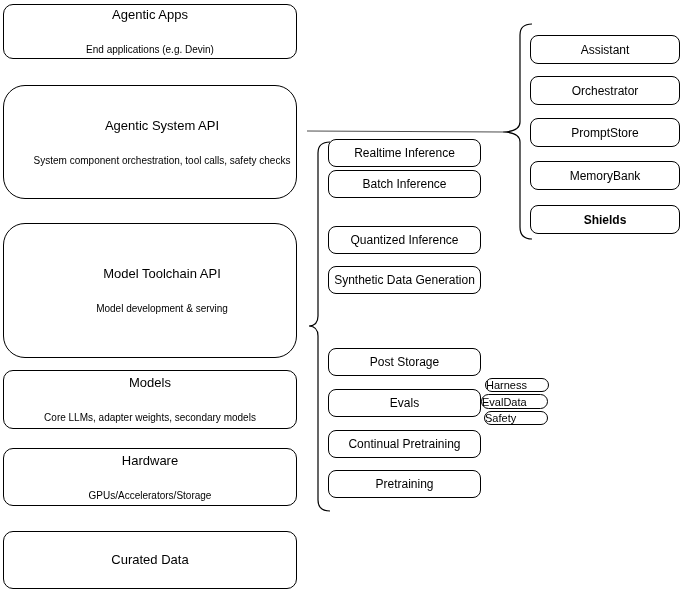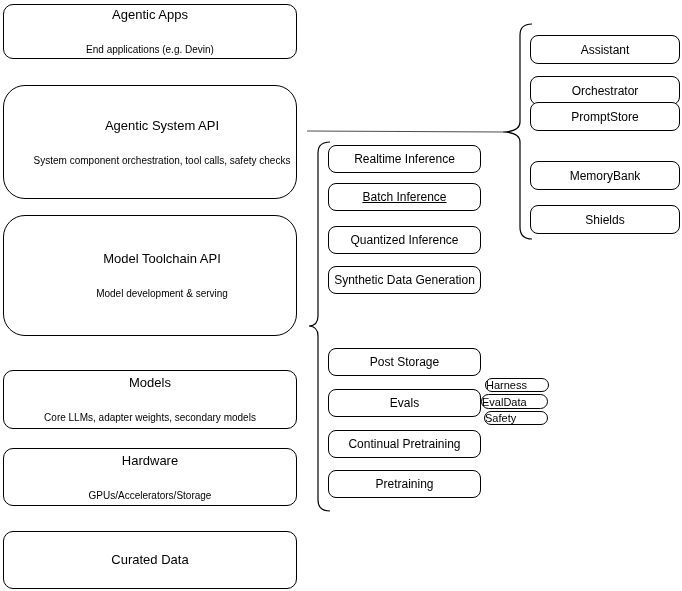--- a/index.html
+++ b/index.html
@@ -71,43 +71,43 @@
   <div class="node lbox" style="top:4px; height:55px;">
     <div class="lbox-title">Agentic Apps</div>
     <div class="lbox-sub">End applications (e.g. Devin)</div>
   </div>
 
   <div class="node lbox big" style="top:85px; height:114px;">
     <div class="lbox-title">Agentic System API</div>
     <div class="lbox-sub">System component orchestration, tool calls, safety checks</div>
   </div>
 
-  <div class="node lbox big" style="top:215px; height:121px;align-items:center;">
+  <div class="node lbox big" style="top:223px; height:135px;align-items:center;">
     <div class="lbox-title">Model Toolchain API</div>
     <div class="lbox-sub">Model development &amp; serving</div>
   </div>
 
   <div class="node lbox" style="top:370px; height:59px;">
     <div class="lbox-title">Models</div>
     <div class="lbox-sub">Core LLMs, adapter weights, secondary models</div>
   </div>
 
   <div class="node lbox" style="top:448px; height:58px;">
     <div class="lbox-title">Hardware</div>
     <div class="lbox-sub">GPUs/Accelerators/Storage</div>
   </div>
 
   <div class="node lbox" style="top:531px; height:58px;">
     <div class="lbox-title">Curated Data</div>
   </div>
 
-  <div class="node mbox" style="top:145px;text-align:right;">
+  <div class="node mbox" style="top:139px;text-align:right;">
     <span>Realtime Inference</span>
   </div>
-  <div class="node mbox" style="top:183px;text-decoration:underline;">
+  <div class="node mbox" style="top:170px;">
     <span>Batch Inference</span>
   </div>
   <div class="node mbox" style="top:226px;">
     <span>Quantized Inference</span>
   </div>
   <div class="node mbox" style="top:266px;">
     <span>Synthetic Data Generation</span>
   </div>
   <div class="node mbox" style="top:348px;">
     <span>Post Storage</span>
@@ -131,23 +131,23 @@
   <div class="pill" style="left:468px; top:411px; width:64px; height:14px;">
     <span>Safety</span>
   </div>
 
   <div class="node rbox" style="top:35px;">
     <span>Assistant</span>
   </div>
   <div class="node rbox" style="top:76px;">
     <span>Orchestrator</span>
   </div>
-  <div class="node rbox" style="top:102px;">
+  <div class="node rbox" style="top:118px;">
     <span>PromptStore</span>
   </div>
   <div class="node rbox" style="top:161px;">
     <span>MemoryBank</span>
   </div>
-  <div class="node rbox" style="top:205px;">
+  <div class="node rbox" style="top:205px;font-weight:bold;">
     <span>Shields</span>
   </div>
 
 </div>
 
 </body></html>

